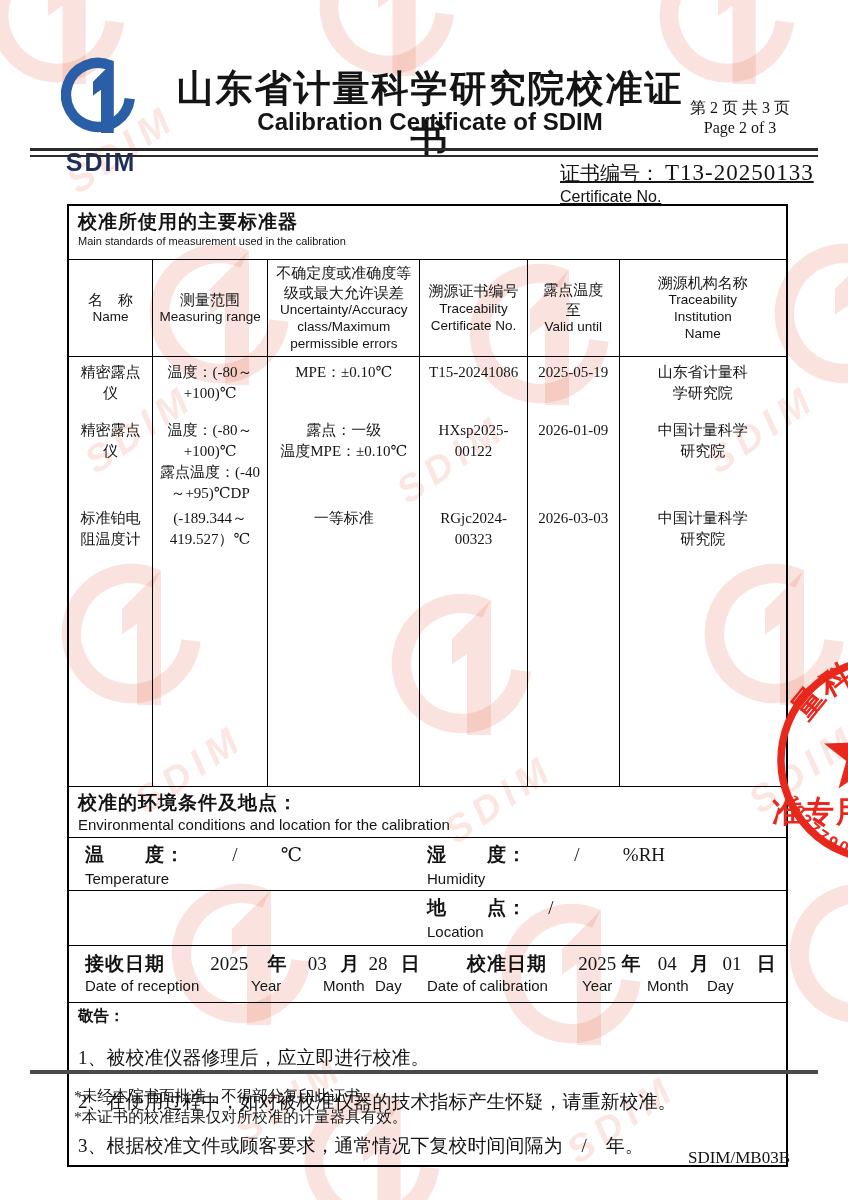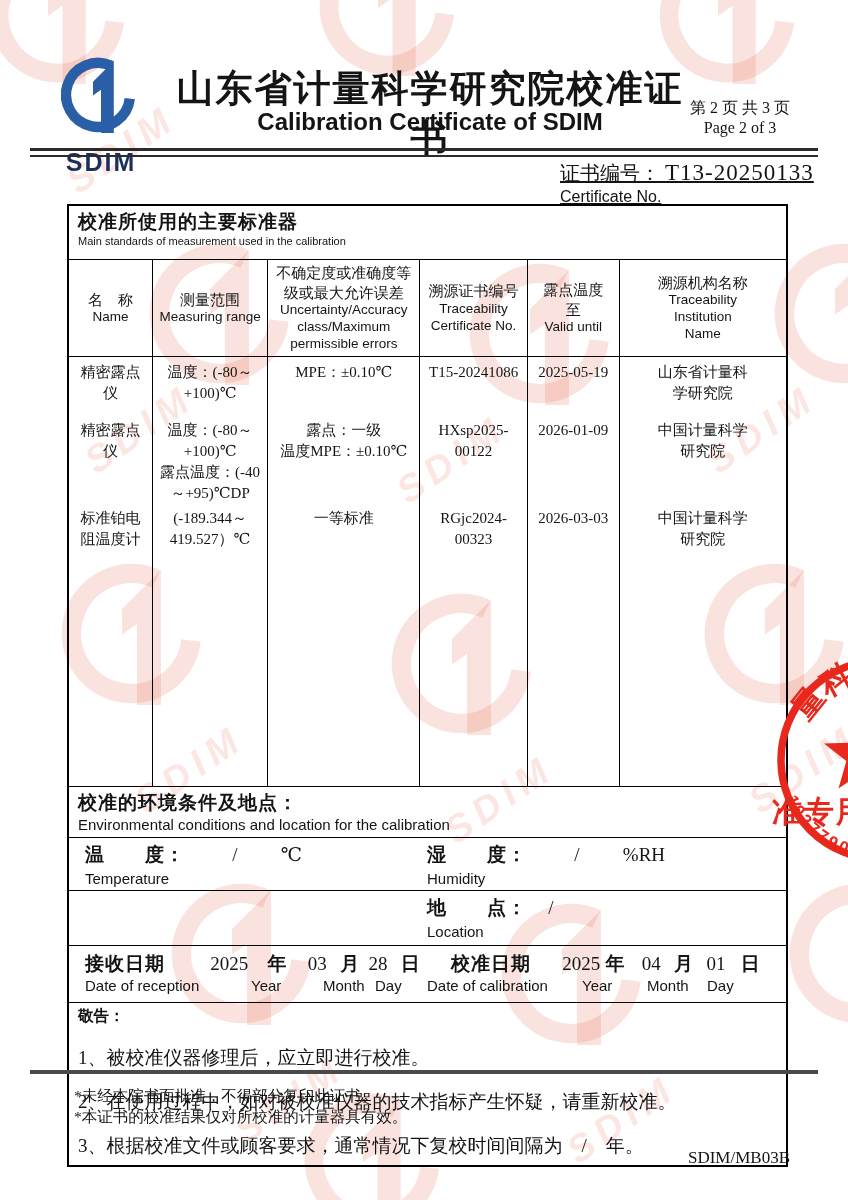--- a/index.html
+++ b/index.html
@@ -269,21 +269,21 @@
 
     <div class="date-row">
       <div class="dline">
         <span class="dl">接收日期</span>
         <span class="dn" style="margin-left:40px">2025</span>
         <span class="du" style="margin-left:14px">年</span>
         <span class="dn" style="margin-left:16px">03</span>
         <span class="du" style="margin-left:8px">月</span>
         <span class="dn" style="margin-left:4px">28</span>
         <span class="du" style="margin-left:8px">日</span>
-        <span class="dl" style="margin-left:26px">校准日期</span>
+        <span class="dl" style="margin-left:42px">校准日期</span>
         <span class="dn" style="margin-left:26px">2025</span>
         <span class="du">年</span>
         <span class="dn" style="margin-left:12px">04</span>
         <span class="du" style="margin-left:8px">月</span>
         <span class="dn" style="margin-left:8px">01</span>
         <span class="du" style="margin-left:10px">日</span>
       </div>
       <div class="eline">
         <span style="left:0">Date of reception</span>
         <span style="left:166px">Year</span>

